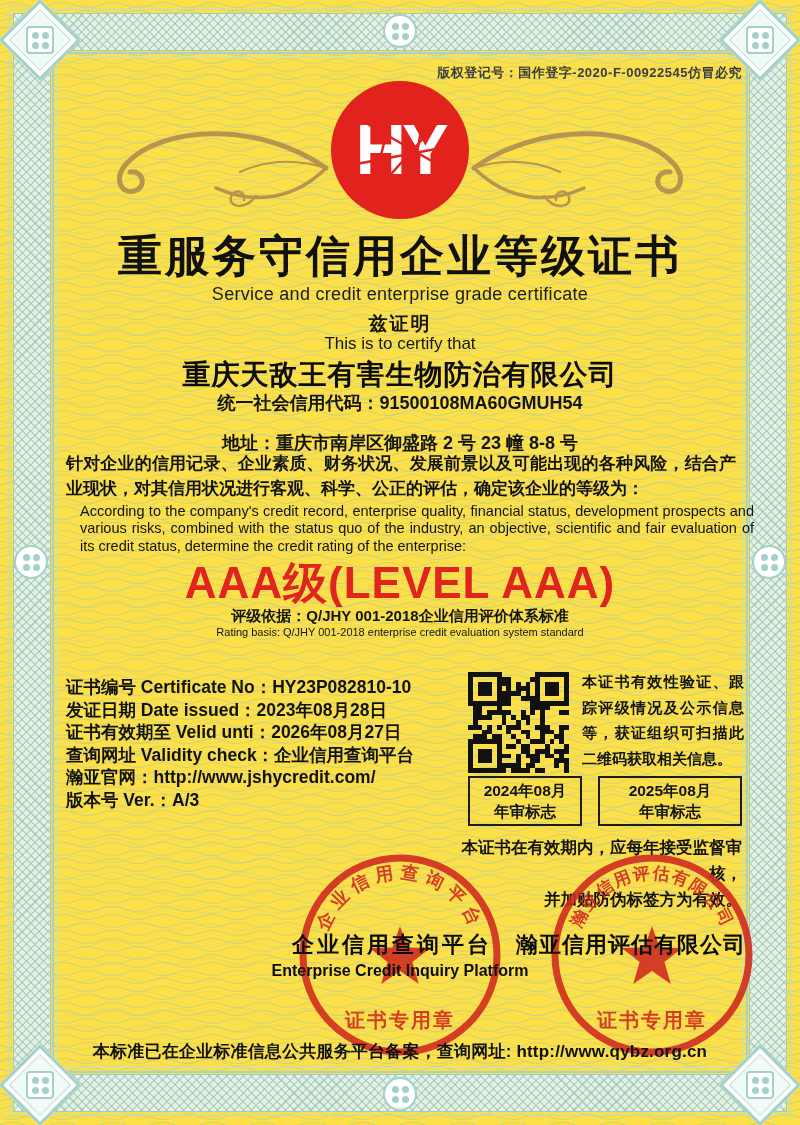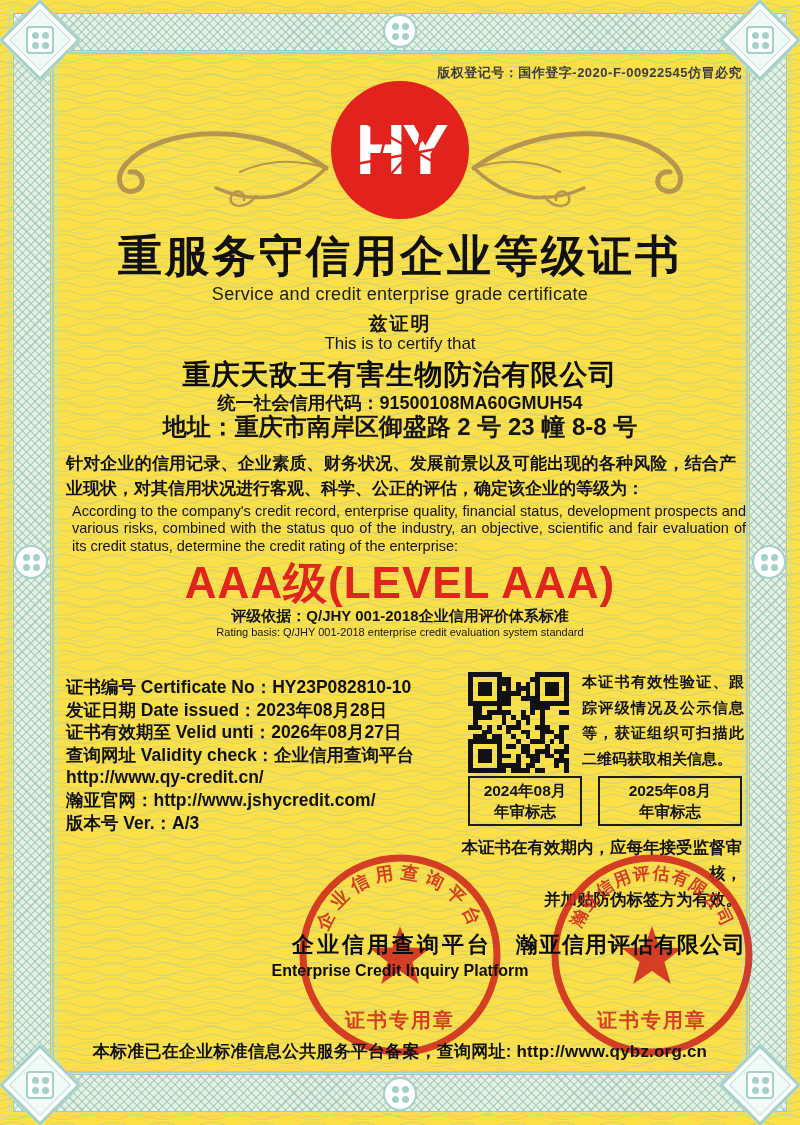--- a/index.html
+++ b/index.html
@@ -41,24 +41,24 @@
   .cracks{left:331px;top:81px;}
   .flourish{top:112px;}
   .flourish.fl{left:98px;}
   .flourish.fr{left:467px;transform:scaleX(-1);}
   .title{top:227px;font-size:44px;font-weight:700;color:#111;letter-spacing:3px;}
   .subtitle{top:284px;font-size:18px;color:#1c1c1c;letter-spacing:.3px;}
   .certcn{top:311px;font-size:19px;font-weight:600;color:#161616;letter-spacing:2px;}
   .certen{top:334px;font-size:17px;color:#161616;}
   .company{top:356px;font-size:28px;font-weight:800;color:#0d0d0d;letter-spacing:1px;}
   .creditcode{top:391px;font-size:18px;font-weight:600;color:#141414;}
-  .address{top:411px;font-size:24px;font-weight:600;color:#141414;}
+  .address{top:431px;font-size:18px;font-weight:600;color:#141414;}
   
   .paracn{left:66px;top:452px;width:670px;font-size:17px;font-weight:600;line-height:1.45;color:#121212;text-align:justify;}
-  .paraen{left:72px;top:503px;width:674px;font-size:14.5px;font-weight:500;line-height:1.2;color:#121212;text-align:justify;}
+  .paraen{left:80px;top:503px;width:674px;font-size:14.5px;font-weight:500;line-height:1.2;color:#121212;text-align:justify;}
   .rating{top:554px;font-size:44px;font-weight:800;color:#e0241e;letter-spacing:1px;}
   .basiscn{top:607px;font-size:15px;font-weight:600;color:#141414;}
   .basisen{top:626px;font-size:11px;color:#141414;}
   
   .details{left:66px;top:676px;}
   .dline{font-size:17.5px;font-weight:600;color:#121212;line-height:22.6px;white-space:nowrap;}
   
   .qr{left:468px;top:672px;width:100.8px;height:100.8px;display:grid;
       grid-template-columns:repeat(21,4.8px);grid-template-rows:repeat(21,4.8px);}
   .qb{background:#111;} .qw{background:transparent;}
@@ -221,21 +221,20 @@
   <div class="abs paraen">According to the company's credit record, enterprise quality, financial status, development prospects and various risks, combined with the status quo of the industry, an objective, scientific and fair evaluation of its credit status, determine the credit rating of the enterprise:</div>
   <div class="abs ctr rating">AAA级(LEVEL AAA)</div>
   <div class="abs ctr basiscn">评级依据：Q/JHY 001-2018企业信用评价体系标准</div>
   <div class="abs ctr basisen">Rating basis: Q/JHY 001-2018 enterprise credit evaluation system standard</div>
 
   <div class="abs details">
     <div class="dline">证书编号 Certificate No：HY23P082810-10</div>
     <div class="dline">发证日期 Date issued：2023年08月28日</div>
     <div class="dline">证书有效期至 Velid unti：2026年08月27日</div>
     <div class="dline">查询网址 Validity check：企业信用查询平台</div>
-    <div class="dline">http://www.qy-credit.cn/</div>
     <div class="dline">瀚亚官网：http://www.jshycredit.com/</div>
     <div class="dline">版本号 Ver.：A/3</div>
   </div>
 
   <div class="abs qr" id="qr">
       <div class="qb"></div>
       <div class="qb"></div>
       <div class="qb"></div>
       <div class="qb"></div>
       <div class="qb"></div>

